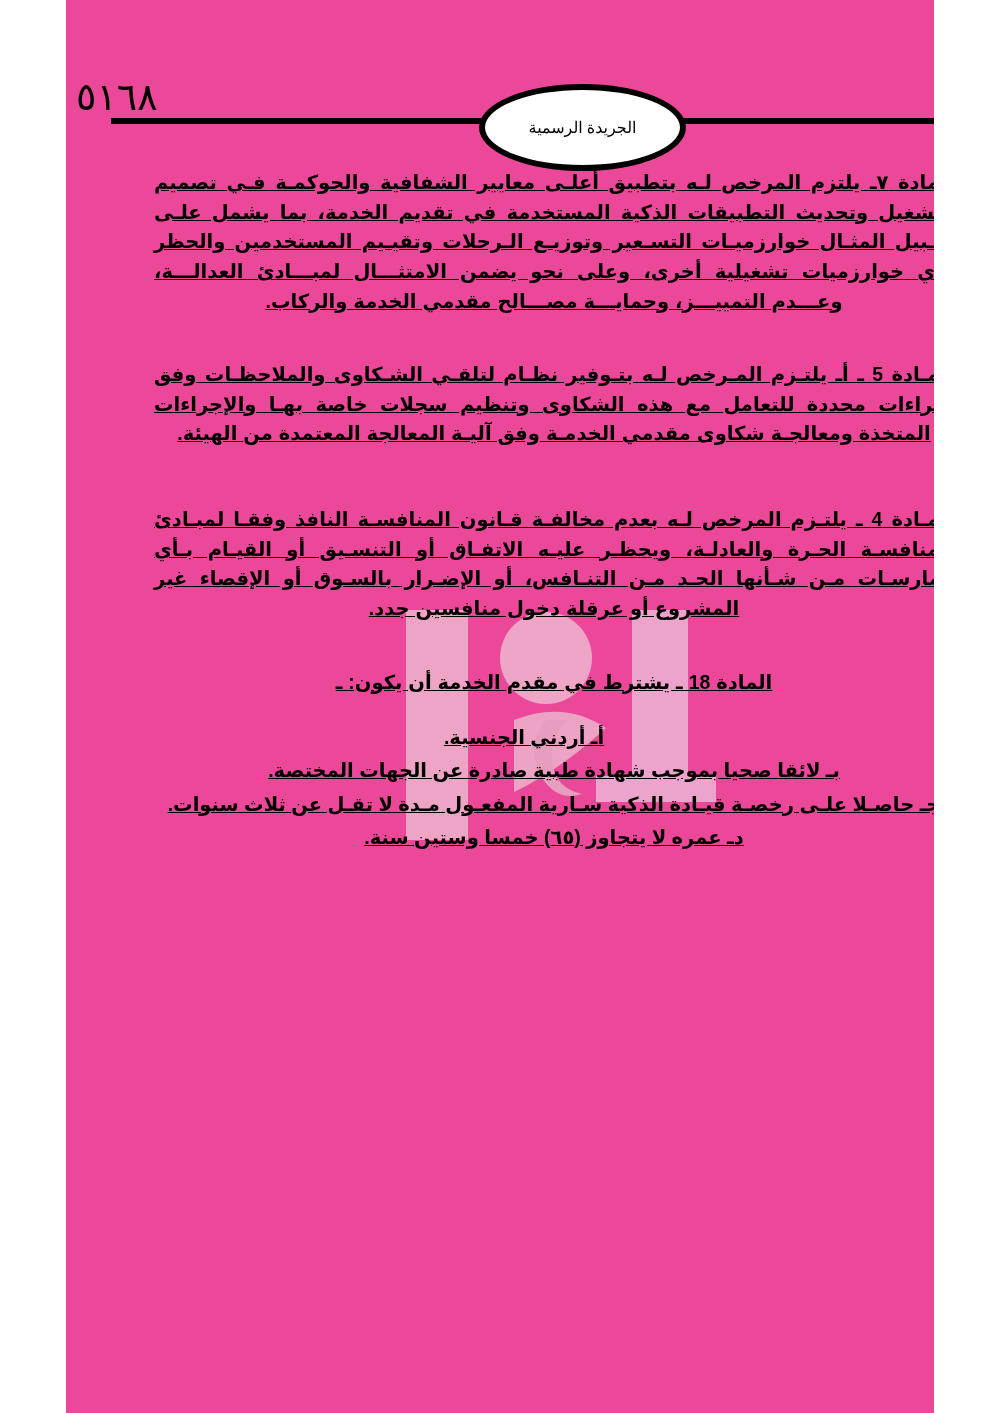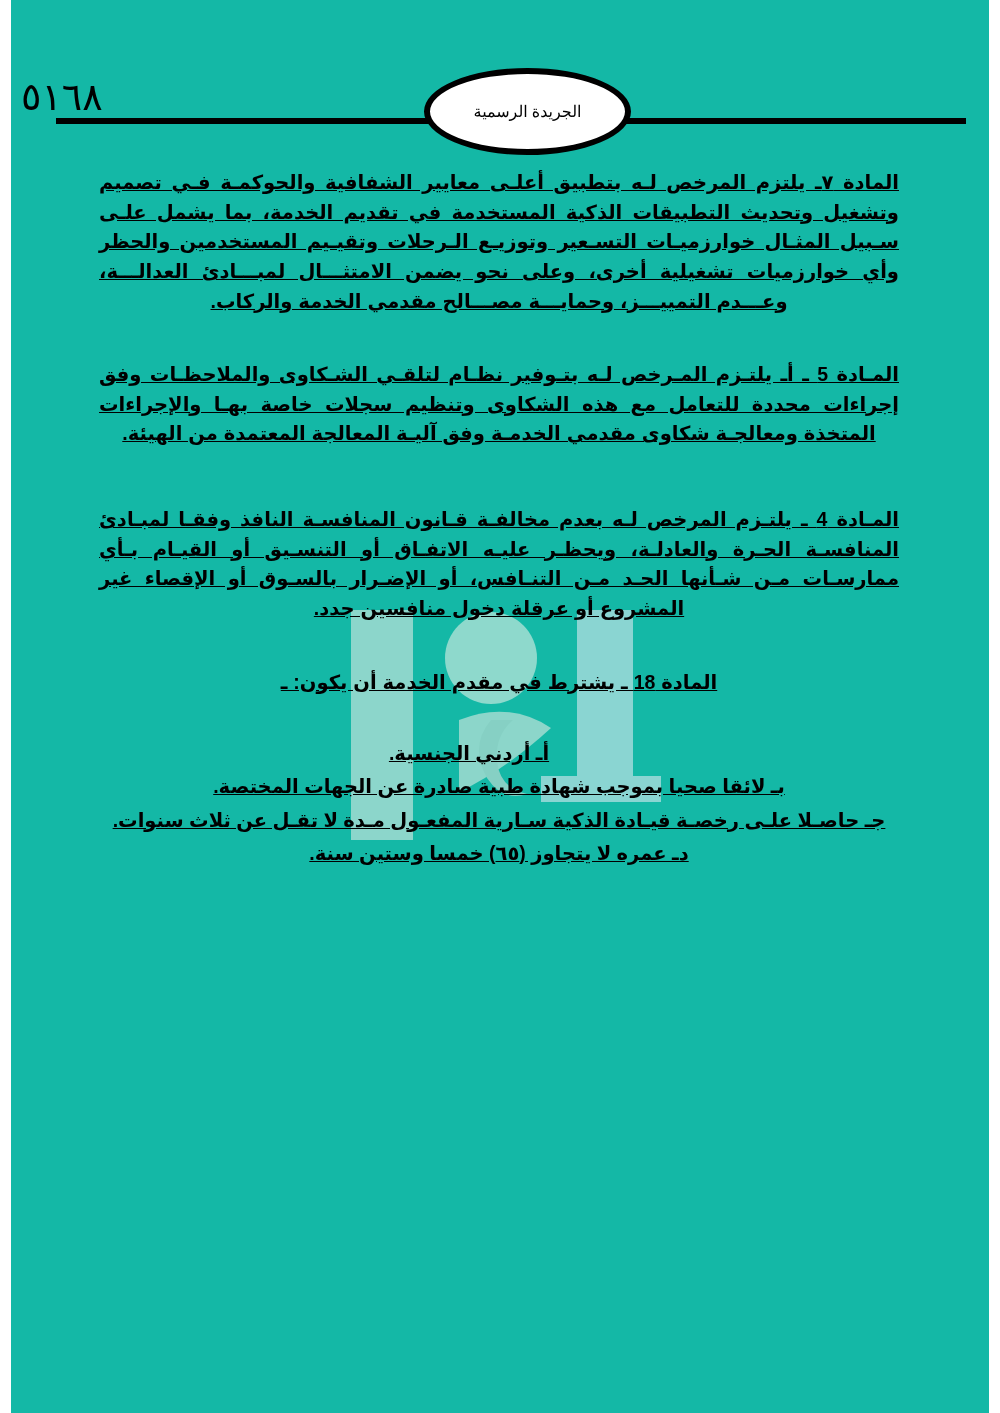--- a/index.html
+++ b/index.html
@@ -4,24 +4,24 @@
 <title>الجريدة الرسمية</title>
 <style>
   html, body {
     margin: 0;
     padding: 0;
     background: #ffffff;
   }
 
   .page {
     position: relative;
-    width: 978px;
+    width: 868px;
     height: 1413px;
     margin: 0 auto;
-    background: #14b8a6;
+    background: #ec4899;
     overflow: hidden;
     font-family: "Liberation Sans", "DejaVu Sans", sans-serif;
     direction: rtl;
   }
 
   
   .watermark {
     position: absolute;
     left: 330px;
     top: 600px;
@@ -64,21 +64,21 @@
     left: 45px;
     top: 118px;
     width: 910px;
     height: 6px;
     background: #000;
   }
 
   .gazette-badge {
     position: absolute;
     left: 413px;
-    top: 68px;
+    top: 84px;
     width: 195px;
     height: 75px;
     border: 6px solid #000;
     border-radius: 50%;
     background: #ffffff;
     display: flex;
     align-items: center;
     justify-content: center;
   }
   .gazette-badge-label {
@@ -146,21 +146,20 @@
     text-align-last: center;
   }
   .item-list li.single {
     text-align: left;
     text-align-last: center;
   }
   .item-list li.indent-a {
     text-align: center;
     text-align-last: center;
     padding-right: 60px;
-    margin-top: 16px;
   }
 </style>
 </head>
 <body>
 
 <div class="page">
 
   <div class="watermark">
     <svg viewBox="0 0 340 250" xmlns="http://www.w3.org/2000/svg" aria-hidden="true">
       <rect x="10" y="10" width="62" height="230" fill="#eff0ea"></rect>

